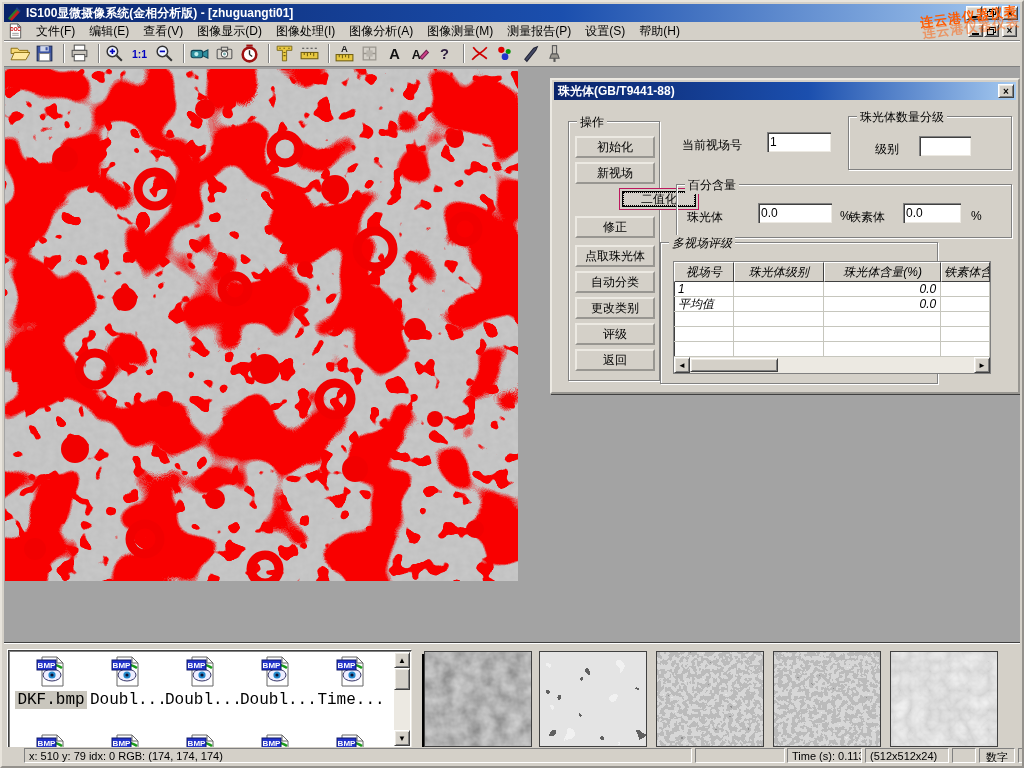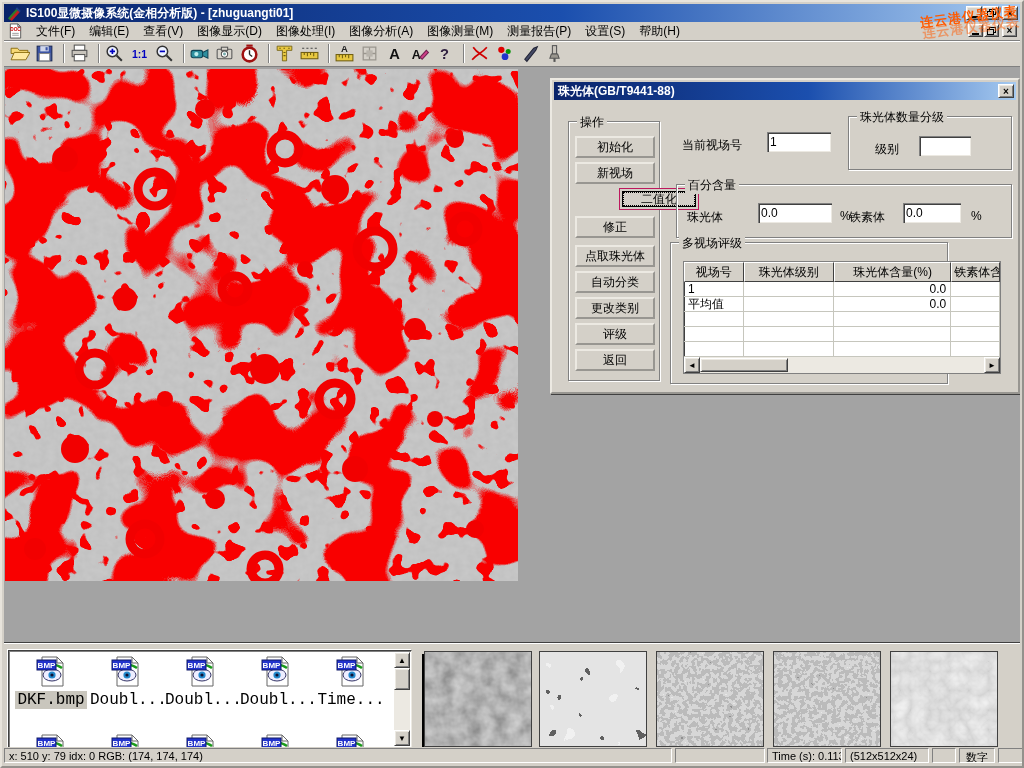--- a/index.html
+++ b/index.html
@@ -5,21 +5,21 @@
   * { margin:0; padding:0; box-sizing:border-box; font-family:"Liberation Sans",sans-serif; }
   html,body { width:1024px; height:768px; overflow:hidden; background:#d4d0c8; }
   .screen { position:absolute; inset:0; width:1024px; height:768px; background:#d4d0c8;
             border:2px outset #e8e4dc; overflow:hidden; font-size:12px; color:#000; }
 
   
   .raised  { background:#d4d0c8; border-top:1px solid #fff; border-left:1px solid #fff;
              border-right:1px solid #404040; border-bottom:1px solid #404040;
              box-shadow:inset 1px 1px 0 #ece9e2, inset -1px -1px 0 #808080; }
   .sunkenp { border-top:1px solid #808080; border-left:1px solid #808080;
-             border-right:1px solid #fff; border-bottom:1px solid #fff; }
+             border-right:1px solid #fff; border-bottom:1px solid #fff;margin-left:20px; }
   .sunken2 { border-top:1px solid #404040; border-left:1px solid #404040;
              border-right:1px solid #ece9e2; border-bottom:1px solid #ece9e2;
              box-shadow:inset 1px 1px 0 #808080, -1px -1px 0 #fff; background:#fff; }
   .groupbox{ position:absolute; border:1px solid #808080;
              box-shadow:inset 1px 1px 0 #fff, 1px 1px 0 #fff; }
   .groupbox>.glabel{ position:absolute; top:-8px; left:8px; background:#d4d0c8; padding:0 3px; }
 
   
   .titlebar { position:absolute; left:2px; top:2px; right:2px; height:18px;
               background:linear-gradient(to right,#0a246a,#1b4fae 55%,#a6caf0);
@@ -395,21 +395,21 @@
       <div class="groupbox" style="left:124px; top:104px; width:336px; height:54px;">
         <span class="glabel">百分含量</span>
         <span class="flabel" style="left:10px; top:24px;">珠光体</span>
         <input class="tinput" style="left: 81px; top: 18px; width: 74px; height: 20px;" value="0.0">
         <span class="flabel" style="left:163px; top:24px;">%</span>
         <span class="flabel" style="left:172px; top:24px;">铁素体</span>
         <input class="tinput" style="left: 226px; top: 18px; width: 58px; height: 20px;" value="0.0">
         <span class="flabel" style="left:294px; top:24px;">%</span>
       </div>
 
-      <div class="groupbox" style="left:118px; top:162px; width:278px; height:142px;">
+      <div class="groupbox" style="left:108px; top:162px; width:278px; height:142px;font-style:italic;">
         <span class="glabel">多视场评级</span>
         <div class="mtable">
           <div class="trow hdr">
             <div class="tcell c0">视场号</div>
             <div class="tcell c1">珠光体级别</div>
             <div class="tcell c2" style="text-align:center">珠光体含量(%)</div>
             <div class="tcell c3">铁素体含量(%)</div>
           </div>
           <div class="trow">
             <div class="tcell c0">1</div>

